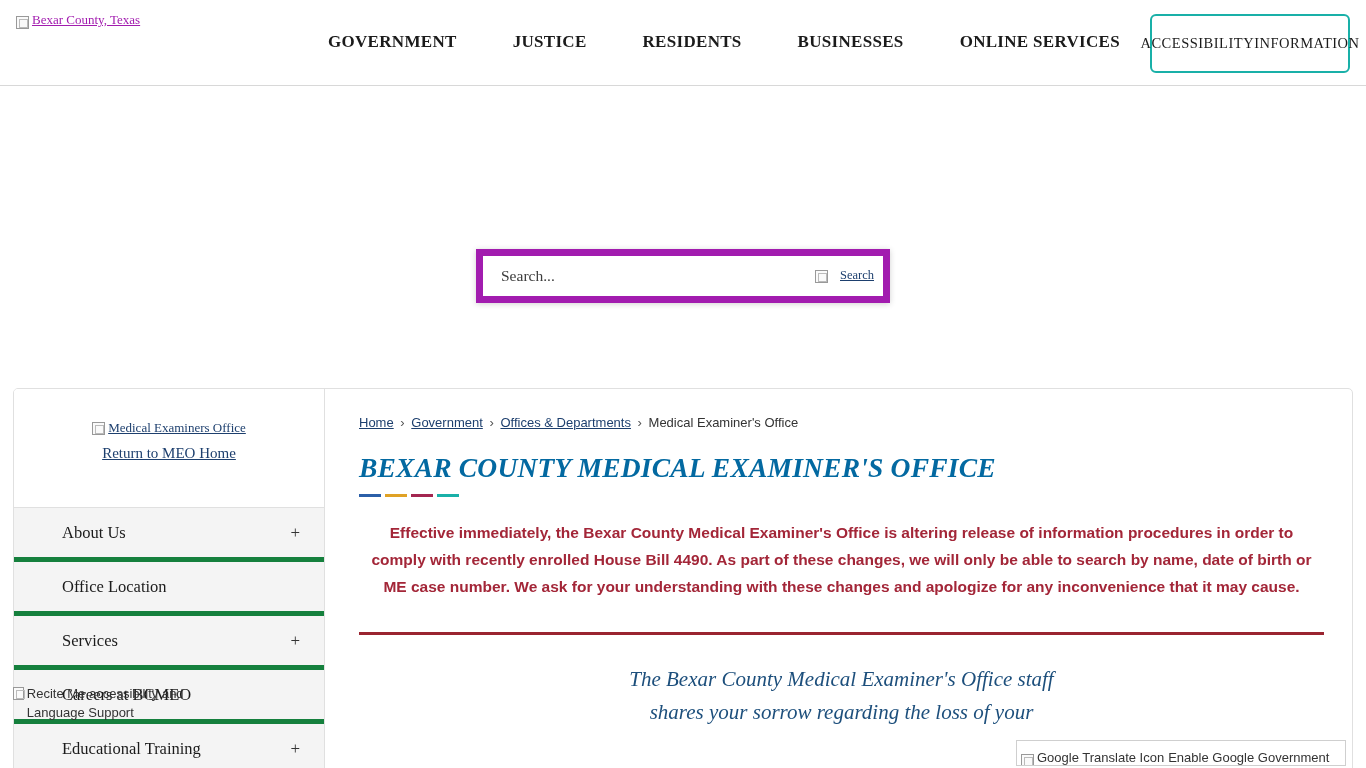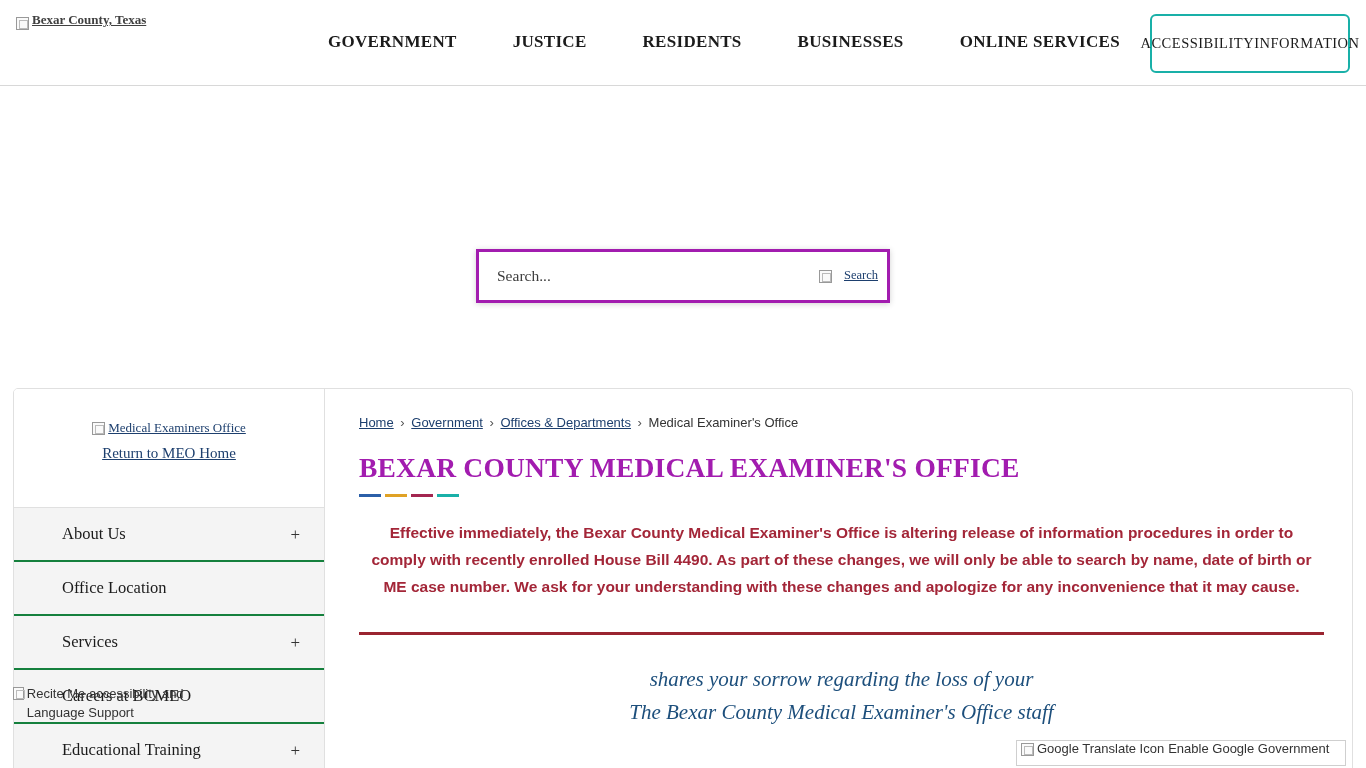--- a/index.html
+++ b/index.html
@@ -18,26 +18,25 @@
     border-bottom: 1px solid #d8d8d8;
     background: #fff;
     display: flex;
     align-items: center;
   }
   .logo-broken {
     position: absolute;
     left: 16px;
     top: 12px;
     font-size: 13px;
-    color: #404040;
+    color: #a21caf;
     text-decoration: underline;
     display: flex;
-    align-items: flex-end;
+    align-items: center;
     white-space: nowrap;
-    font-weight: bold;
   }
   .broken-img-icon {
     display: inline-block;
     width: 13px; height: 13px;
     border: 1px solid #999;
     margin-right: 3px;
     position: relative;
     top: 2px;
     background: #fafafa;
   }
@@ -94,21 +93,21 @@
     background: #ffffff;
     position: relative;
   }
   .search-box {
     position: absolute;
     left: 476px;
     top: 163px;
     width: 414px;
     height: 54px;
     background: #fff;
-    border: 3px solid #a21caf;
+    border: 7px solid #a21caf;
     box-shadow: 0 1px 6px rgba(0,0,0,0.18);
     display: flex;
     align-items: center;
   }
   .search-input {
     border: 0;
     outline: none;
     flex: 1;
     height: 100%;
     padding: 0 18px;
@@ -177,21 +176,21 @@
   .side-menu {
     border-top: 1px solid #e0e0e0;
     background: #f4f4f4;
     min-height: 262px;
   }
   .side-item {
     height: 54px;
     display: flex;
     align-items: center;
     padding: 0 24px 0 48px;
-    border-bottom: 2px solid #15803d;
+    border-bottom: 5px solid #15803d;
     font-family: "Liberation Serif", serif;
     font-size: 16.5px;
     color: #1b1b1b;
     position: relative;
     background: #f4f4f4;
   }
   .side-item .plus {
     position: absolute;
     right: 24px;
     font-size: 17px;
@@ -212,22 +211,23 @@
   }
   .breadcrumb a {
     color: #1d3f6e;
   }
   .breadcrumb .sep { color: #555; padding: 0 3px; }
   .page-title {
     margin: 22px 0 6px 0;
     font-family: "Liberation Serif", serif;
     font-weight: bold;
     font-size: 27.5px;
-    color: #a21caf;
+    color: #0369a1;
     letter-spacing: 0.2px;
+    font-style: italic;
   }
   .title-rule {
     display: flex;
     gap: 4px;
     margin-top: 10px;
   }
   .title-rule i { display: block; width: 22px; height: 3px; }
 
   .alert-text {
     margin: 22px 0 10px 0;
@@ -269,21 +269,21 @@
   }
   .gtranslate-widget {
     position: fixed;
     left: 1016px;
     top: 740px;
     width: 330px;
     height: 26px;
     background: #fff;
     border: 1px solid #cfcfcf;
     display: flex;
-    align-items: flex-start;
+    align-items: flex-end;
     padding: 0 4px;
     font-family: "Liberation Sans", sans-serif;
     font-size: 13px;
     color: #333;
     white-space: nowrap;
     overflow: hidden;
   }
   .gt-label { margin-left: 4px; }
 </style>
 </head>
@@ -374,22 +374,22 @@
       <i style="background:#e0a225"></i>
       <i style="background:#a32650"></i>
       <i style="background:#19b0a8"></i>
     </div>
 
     <p class="alert-text">Effective immediately, the Bexar County Medical Examiner's Office is altering release of information procedures in order to comply with recently enrolled House Bill 4490. As part of these changes, we will only be able to search by name, date of birth or ME case number. We ask for your understanding with these changes and apologize for any inconvenience that it may cause.</p>
 
     <div class="divider-red"></div>
 
     <div class="poem">
+      <div>The Bexar County Medical Examiner's Office staff</div>
       <div>shares your sorrow regarding the loss of your</div>
-      <div>The Bexar County Medical Examiner's Office staff</div>
     </div>
   </section>
 </div>
 
 <div class="recite-widget">
   <span class="broken-img-icon"></span>
   <span>Recite Me accessibility and Language Support</span>
 </div>
 
 <div class="gtranslate-widget">

